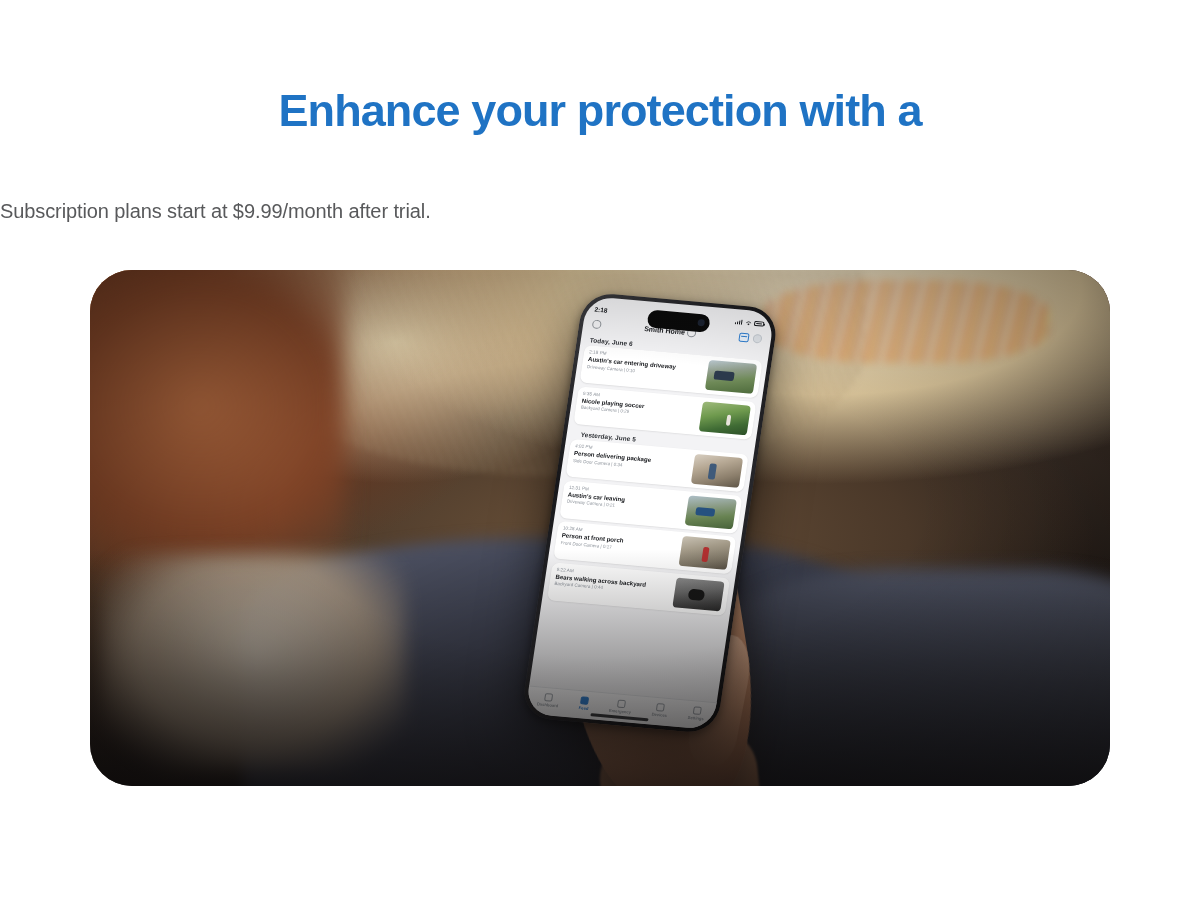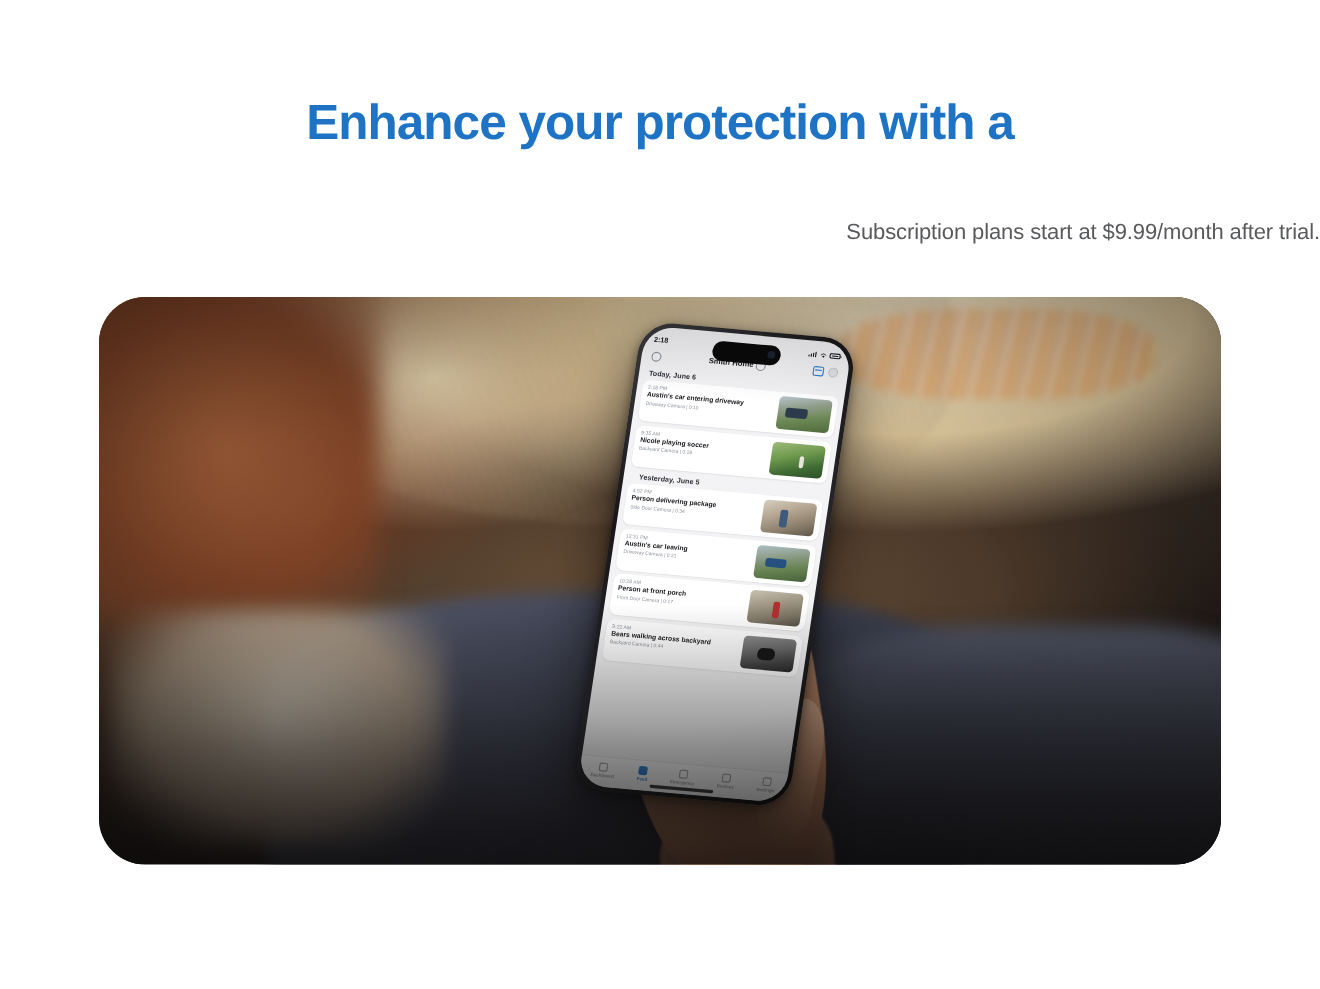--- a/index.html
+++ b/index.html
@@ -12,21 +12,21 @@
   .page { position: relative; width: 1200px; height: 899px; background:#fff; }
 
   
   .headline-wrap { position:absolute; top:86px; left:0; width:1200px; text-align:center; }
   .headline {
     color:#1f73c4; font-size:45px; line-height:49px; font-weight:700;
     letter-spacing:-0.9px;
   }
   .headline .l2 { display:block; }
   .subhead {
-    position:absolute; top:198px; left:0; width:1200px; text-align:right;
+    position:absolute; top:198px; left:0; width:1200px; text-align:left;
     color:#58595b; font-size:20px; line-height:26px; font-weight:400;
     letter-spacing:-0.1px;
   }
 
   
   .hero {
     position:absolute; left:90px; top:270px; width:1020px; height:516px;
     border-radius:42px; overflow:hidden;
   }
   .hero-photo { position:absolute; inset:0; }

